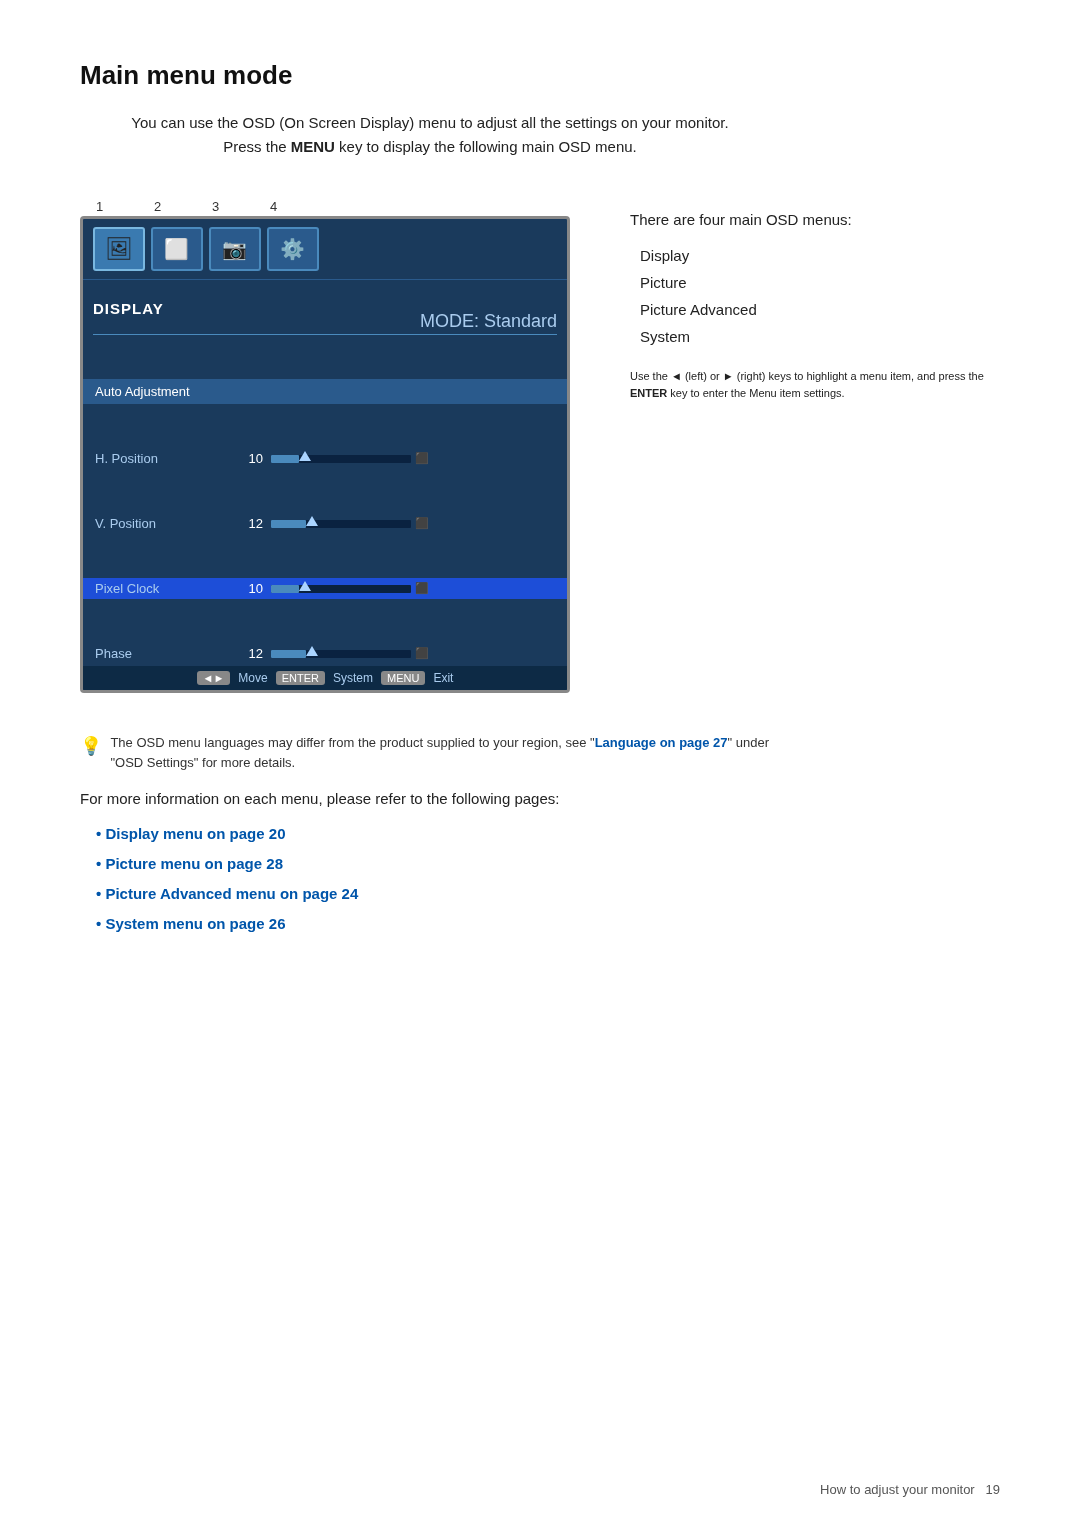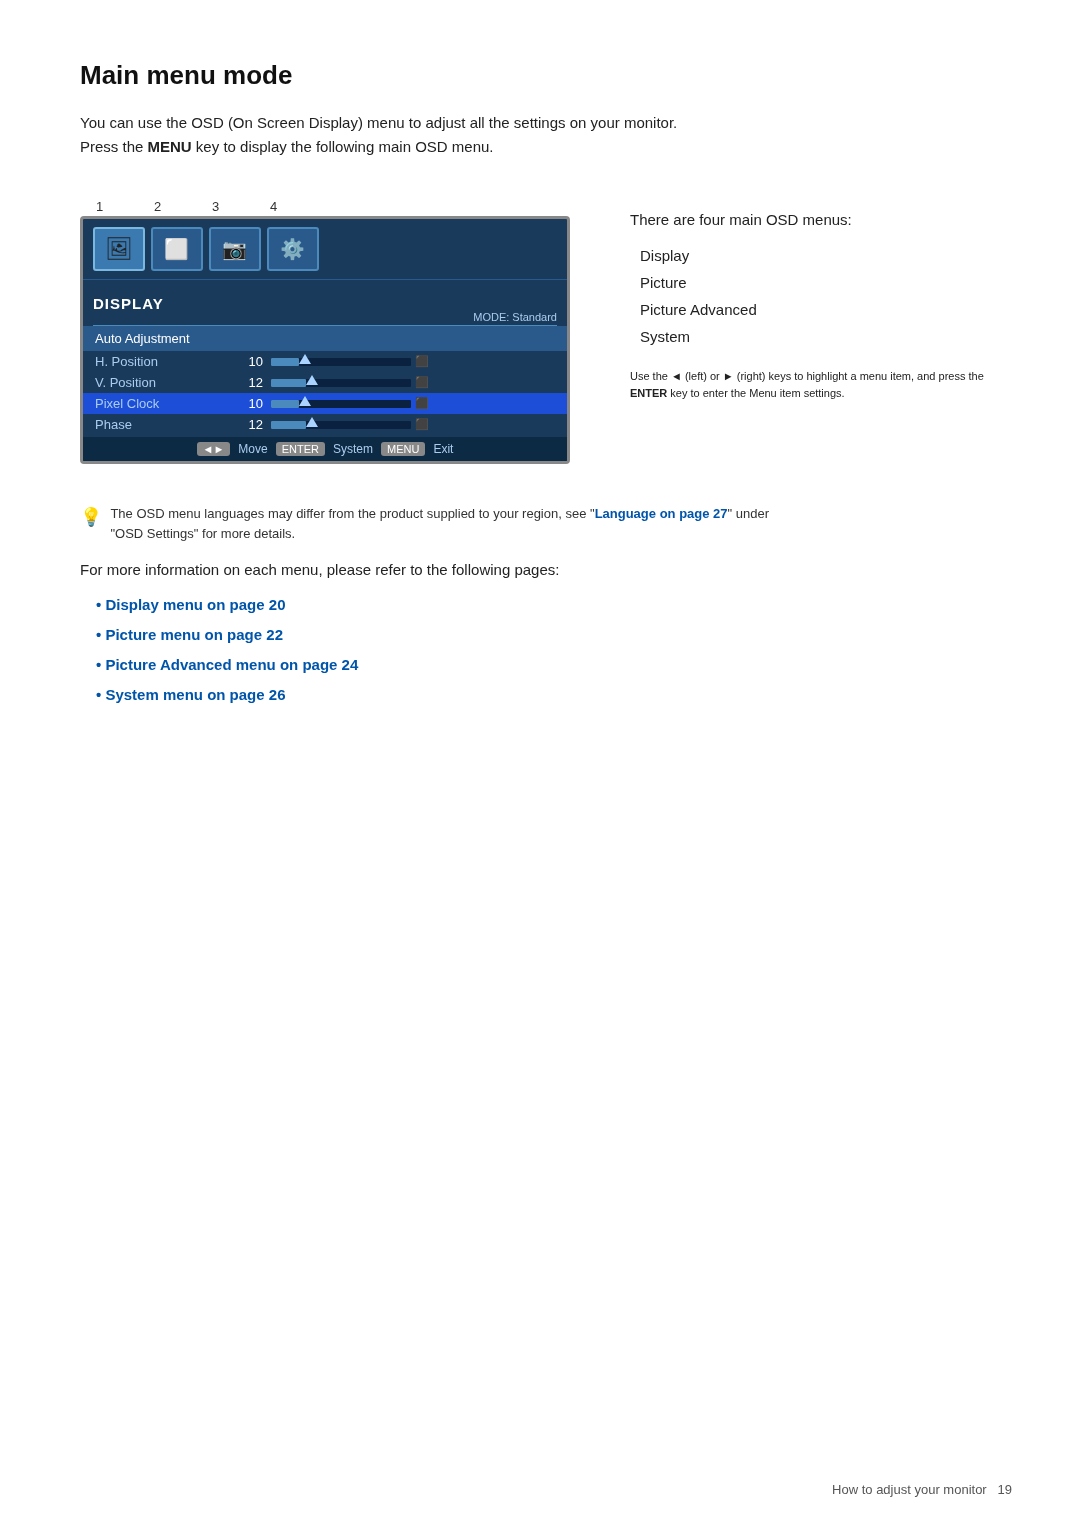--- a/index.html
+++ b/index.html
@@ -20,20 +20,21 @@
       font-weight: bold;
       margin-bottom: 20px;
       color: #111;
     }
 
     .intro-text {
       font-size: 15px;
       line-height: 1.6;
       margin-bottom: 40px;
       max-width: 700px;
+      text-align: center;
     }
 
     .intro-text strong {
       font-weight: bold;
     }
 
     .main-content {
       display: flex;
       gap: 60px;
       align-items: flex-start;
@@ -90,21 +91,21 @@
     .osd-label-display {
       color: #fff;
       font-weight: bold;
       font-size: 15px;
       letter-spacing: 1px;
       text-transform: uppercase;
     }
 
     .osd-mode {
       color: #aaccee;
-      font-size: 11px;
+      font-size: 18px;
       margin-top: 27px;
     }
 
     .osd-divider {
       height: 1px;
       background: #4a8abd;
       margin: 0 10px;
     }
 
     .osd-bottom-bar {
@@ -205,21 +206,21 @@
       color: #0055aa;
       font-weight: bold;
       font-size: 15px;
       text-decoration: none;
     }
 
     
     .page-footer {
       position: absolute;
       bottom: 30px;
-      right: 68px;
+      right: 80px;
       font-size: 13px;
       color: #555;
       margin-top: 28px;
     }
 
     
     .num-row {
       display: flex;
       margin-left: 16px;
       margin-bottom: 2px;
@@ -233,20 +234,21 @@
     .num-1 { width: 58px; }
     .num-2 { width: 58px; }
     .num-3 { width: 58px; }
     .num-4 { width: 58px; }
 
     .osd-row-item {
       display: flex;
       align-items: center;
       padding: 3px 12px;
       font-size: 13px;
+      margin-top: 44px;
     }
 
     .osd-row-item .col-label {
       width: 140px;
       color: #aaccee;
     }
 
     .osd-row-item .col-val {
       width: 28px;
       color: #fff;
@@ -401,20 +403,20 @@
   <span class="tip-icon">💡</span>
   <p class="tip-text">
     <span>The OSD menu languages may differ from the product supplied to your region, see "</span><a class="link" href="#">Language on page 27</a><span>" under "OSD Settings" for more details.</span>
   </p>
 </div>
 
 <p class="for-more">For more information on each menu, please refer to the following pages:</p>
 
 <ul class="links-list">
   <li><a href="#">Display menu on page 20</a></li>
-  <li><a href="#">Picture menu on page 22</a></li>
+  <li><a href="#">Picture menu on page 28</a></li>
   <li><a href="#">Picture Advanced menu on page 24</a></li>
   <li><a href="#">System menu on page 26</a></li>
 </ul>
 
 <div class="page-footer">
   <span>How to adjust your monitor</span>&nbsp;&nbsp;&nbsp;<span>19</span>
 </div>
 
 </body></html>

